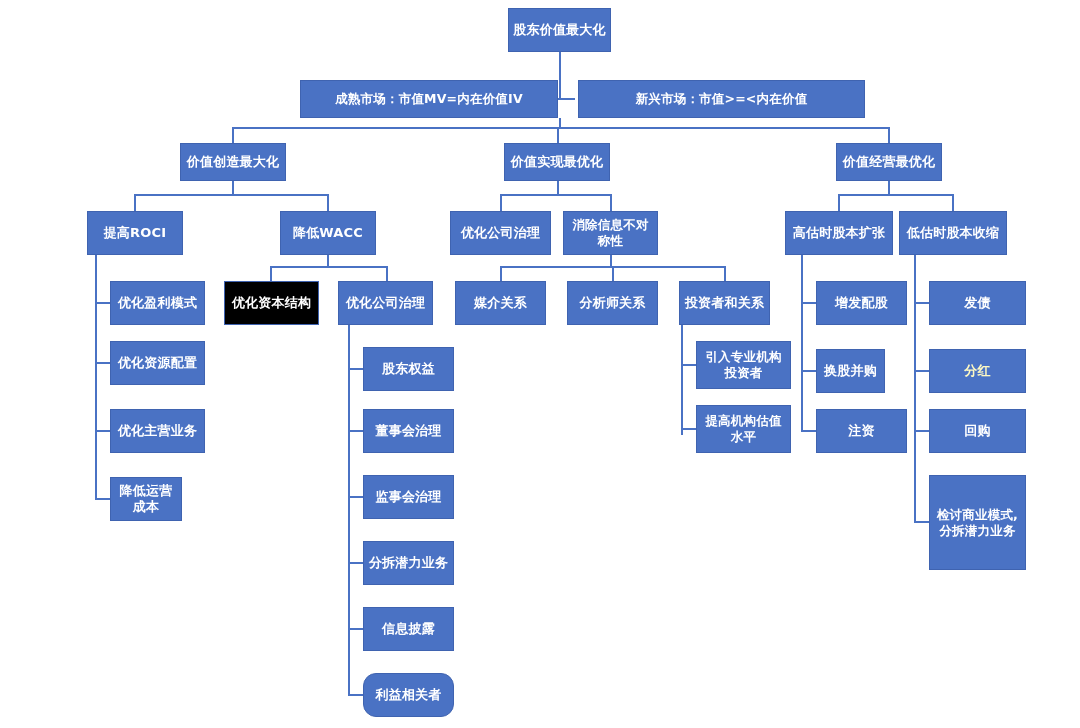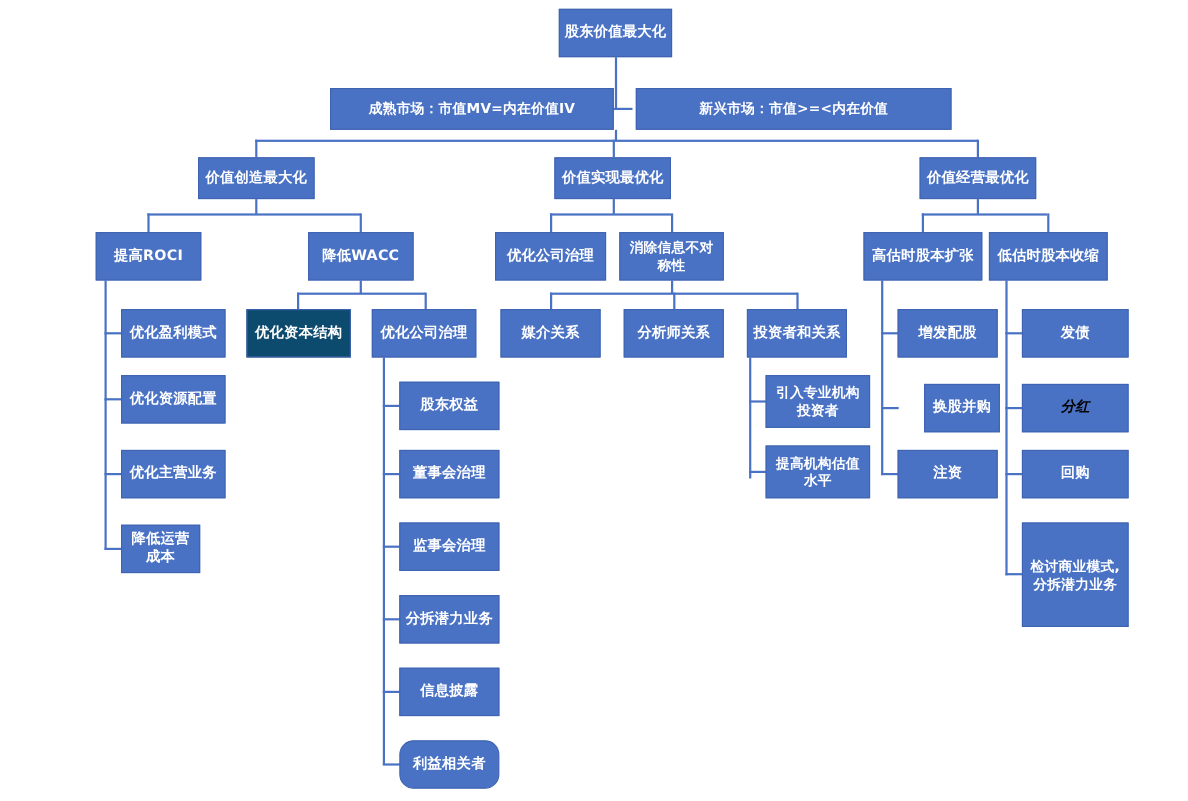--- a/index.html
+++ b/index.html
@@ -109,33 +109,33 @@
     <div class="node" style="left: 87px; top: 211px; width: 96px; height: 44px; background: rgb(74, 114, 196); border-color: rgb(63, 99, 176); color: rgb(255, 255, 255);">提高ROCI</div>
     <div class="node" style="left: 280px; top: 211px; width: 96px; height: 44px; background: rgb(74, 114, 196); border-color: rgb(63, 99, 176); color: rgb(255, 255, 255);">降低WACC</div>
     <div class="node" style="left: 450px; top: 211px; width: 101px; height: 44px; background: rgb(74, 114, 196); border-color: rgb(63, 99, 176); color: rgb(255, 255, 255);">优化公司治理</div>
     <div class="node small" style="left: 563px; top: 211px; width: 95px; height: 44px; background: rgb(74, 114, 196); border-color: rgb(63, 99, 176); color: rgb(255, 255, 255);">消除信息不对称性</div>
     <div class="node" style="left: 785px; top: 211px; width: 108px; height: 44px; background: rgb(74, 114, 196); border-color: rgb(63, 99, 176); color: rgb(255, 255, 255);">高估时股本扩张</div>
     <div class="node" style="left: 899px; top: 211px; width: 108px; height: 44px; background: rgb(74, 114, 196); border-color: rgb(63, 99, 176); color: rgb(255, 255, 255);">低估时股本收缩</div>
     <div class="node" style="left: 110px; top: 281px; width: 95px; height: 44px; background: rgb(74, 114, 196); border-color: rgb(63, 99, 176); color: rgb(255, 255, 255);">优化盈利模式</div>
     <div class="node" style="left: 110px; top: 341px; width: 95px; height: 44px; background: rgb(74, 114, 196); border-color: rgb(63, 99, 176); color: rgb(255, 255, 255);">优化资源配置</div>
     <div class="node" style="left: 110px; top: 409px; width: 95px; height: 44px; background: rgb(74, 114, 196); border-color: rgb(63, 99, 176); color: rgb(255, 255, 255);">优化主营业务</div>
     <div class="node" style="left: 110px; top: 477px; width: 72px; height: 44px; background: rgb(74, 114, 196); border-color: rgb(63, 99, 176); color: rgb(255, 255, 255);">降低运营成本</div>
-    <div class="node" style="left: 224px; top: 281px; width: 95px; height: 44px; background: #0c4a6e; border-color: rgb(63, 99, 176); color: rgb(255, 255, 255);">优化资本结构</div>
+    <div class="node" style="left: 224px; top: 281px; width: 95px; height: 44px; background: #000000; border-color: rgb(63, 99, 176); color: rgb(255, 255, 255);">优化资本结构</div>
     <div class="node" style="left: 338px; top: 281px; width: 95px; height: 44px; background: rgb(74, 114, 196); border-color: rgb(63, 99, 176); color: rgb(255, 255, 255);">优化公司治理</div>
     <div class="node" style="left: 363px; top: 347px; width: 91px; height: 44px; background: rgb(74, 114, 196); border-color: rgb(63, 99, 176); color: rgb(255, 255, 255);">股东权益</div>
     <div class="node" style="left: 363px; top: 409px; width: 91px; height: 44px; background: rgb(74, 114, 196); border-color: rgb(63, 99, 176); color: rgb(255, 255, 255);">董事会治理</div>
     <div class="node" style="left: 363px; top: 475px; width: 91px; height: 44px; background: rgb(74, 114, 196); border-color: rgb(63, 99, 176); color: rgb(255, 255, 255);">监事会治理</div>
     <div class="node" style="left: 363px; top: 541px; width: 91px; height: 44px; background: rgb(74, 114, 196); border-color: rgb(63, 99, 176); color: rgb(255, 255, 255);">分拆潜力业务</div>
     <div class="node" style="left: 363px; top: 607px; width: 91px; height: 44px; background: rgb(74, 114, 196); border-color: rgb(63, 99, 176); color: rgb(255, 255, 255);">信息披露</div>
     <div class="node" style="left: 363px; top: 673px; width: 91px; height: 44px; background: rgb(74, 114, 196); border-color: rgb(63, 99, 176); color: rgb(255, 255, 255); border-radius: 13px;">利益相关者</div>
     <div class="node" style="left: 455px; top: 281px; width: 91px; height: 44px; background: rgb(74, 114, 196); border-color: rgb(63, 99, 176); color: rgb(255, 255, 255);">媒介关系</div>
     <div class="node" style="left: 567px; top: 281px; width: 91px; height: 44px; background: rgb(74, 114, 196); border-color: rgb(63, 99, 176); color: rgb(255, 255, 255);">分析师关系</div>
     <div class="node" style="left: 679px; top: 281px; width: 91px; height: 44px; background: rgb(74, 114, 196); border-color: rgb(63, 99, 176); color: rgb(255, 255, 255);">投资者和关系</div>
     <div class="node small" style="left: 696px; top: 341px; width: 95px; height: 48px; background: rgb(74, 114, 196); border-color: rgb(63, 99, 176); color: rgb(255, 255, 255);">引入专业机构投资者</div>
     <div class="node small" style="left: 696px; top: 405px; width: 95px; height: 48px; background: rgb(74, 114, 196); border-color: rgb(63, 99, 176); color: rgb(255, 255, 255);">提高机构估值水平</div>
     <div class="node" style="left: 816px; top: 281px; width: 91px; height: 44px; background: rgb(74, 114, 196); border-color: rgb(63, 99, 176); color: rgb(255, 255, 255);">增发配股</div>
-    <div class="node" style="left: 840px; top: 349px; width: 69px; height: 44px; background: rgb(74, 114, 196); border-color: rgb(63, 99, 176); color: rgb(255, 255, 255);">换股并购</div>
+    <div class="node" style="left: 816px; top: 349px; width: 69px; height: 44px; background: rgb(74, 114, 196); border-color: rgb(63, 99, 176); color: rgb(255, 255, 255);">换股并购</div>
     <div class="node" style="left: 816px; top: 409px; width: 91px; height: 44px; background: rgb(74, 114, 196); border-color: rgb(63, 99, 176); color: rgb(255, 255, 255);">注资</div>
     <div class="node" style="left: 929px; top: 281px; width: 97px; height: 44px; background: rgb(74, 114, 196); border-color: rgb(63, 99, 176); color: rgb(255, 255, 255);">发债</div>
-    <div class="node" style="left: 929px; top: 349px; width: 97px; height: 44px; background: rgb(74, 114, 196); border-color: rgb(63, 99, 176); color: #000000; font-style: italic;">分红</div>
+    <div class="node" style="left: 929px; top: 349px; width: 97px; height: 44px; background: rgb(74, 114, 196); border-color: rgb(63, 99, 176); color: #fef9c3;">分红</div>
     <div class="node" style="left: 929px; top: 409px; width: 97px; height: 44px; background: rgb(74, 114, 196); border-color: rgb(63, 99, 176); color: rgb(255, 255, 255);">回购</div>
     <div class="node small" style="left: 929px; top: 475px; width: 97px; height: 95px; background: rgb(74, 114, 196); border-color: rgb(63, 99, 176); color: rgb(255, 255, 255);">检讨商业模式, 分拆潜力业务</div>
   </div>
 
 </body></html>

